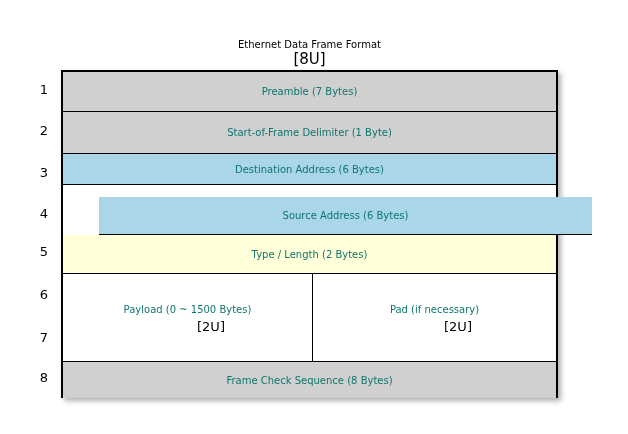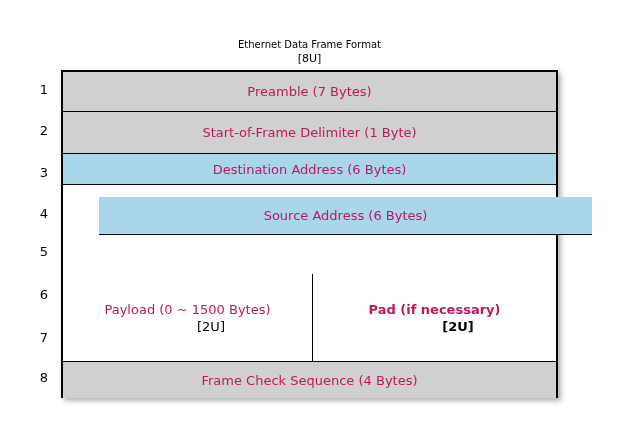--- a/index.html
+++ b/index.html
@@ -25,21 +25,21 @@
     text-align: center;
     line-height: 14px;
   }
   #title-block .title-main {
     font-size: 10px;
     color: #000;
     display: block;
     letter-spacing: 0px;
   }
   #title-block .title-sub {
-    font-size: 11px;
+    font-size: 15px;
     color: #000;
     display: block;
   }
 
   
   #row-numbers {
     position: absolute;
     left: 30px;
     top: 70px;
     width: 28px;
@@ -74,22 +74,22 @@
     box-sizing: border-box;
     border-bottom: 1px solid #000000;
     display: flex;
     align-items: center;
     justify-content: center;
   }
   .frame-row.last {
     border-bottom: none;
   }
   .cell-label {
-    font-size: 13px;
-    color: #be185d;
+    font-size: 10px;
+    color: #0f766e;
     text-align: center;
     line-height: 17px;
     white-space: nowrap;
   }
   .cell-sub {
     font-size: 13px;
     color: #000;
     text-align: center;
     line-height: 17px;
     margin-left: 47px;
@@ -106,21 +106,20 @@
     align-items: center;
     justify-content: center;
     box-sizing: border-box;
   }
   .split-cell.left {
     width: 250px;
     border-right: 1px solid #000000;
   }
   .split-cell.right {
     flex: 1 1 auto;
-    font-weight: bold;
   }
 
   
 </style>
 </head>
 <body>
 
 <div id="title-block">
   <span class="title-main">Ethernet Data Frame Format</span>
   <span class="title-sub">[8U]</span>
@@ -143,26 +142,29 @@
     </div>
     <div class="frame-row" style="top: 40px; height: 42px; background: rgb(208, 208, 208);">
       <div class="cell-label">Start-of-Frame Delimiter (1 Byte)</div>
     </div>
     <div class="frame-row" style="top: 82px; height: 31px; background: rgb(169, 214, 232);">
       <div class="cell-label">Destination Address (6 Bytes)</div>
     </div>
     <div class="frame-row" style="top: 125px; height: 38px; background: rgb(169, 214, 232); margin-left: 36px;">
       <div class="cell-label">Source Address (6 Bytes)</div>
     </div>
+    <div class="frame-row" style="top: 163px; height: 39px; background: rgb(255, 255, 218);">
+      <div class="cell-label">Type / Length (2 Bytes)</div>
+    </div>
     <div class="frame-row split-row" style="top: 202px; height: 88px; background: rgb(255, 255, 255);">
       <div class="split-cell left">
         <div class="cell-label">Payload (0 ~ 1500 Bytes)</div>
         <div class="cell-sub">[2U]</div>
       </div>
       <div class="split-cell right">
         <div class="cell-label">Pad (if necessary)</div>
         <div class="cell-sub">[2U]</div>
       </div>
     </div>
     <div class="frame-row last" style="top: 290px; height: 36px; background: rgb(208, 208, 208);">
-      <div class="cell-label">Frame Check Sequence (4 Bytes)</div>
+      <div class="cell-label">Frame Check Sequence (8 Bytes)</div>
     </div>
   </div>
 
 </body></html>

